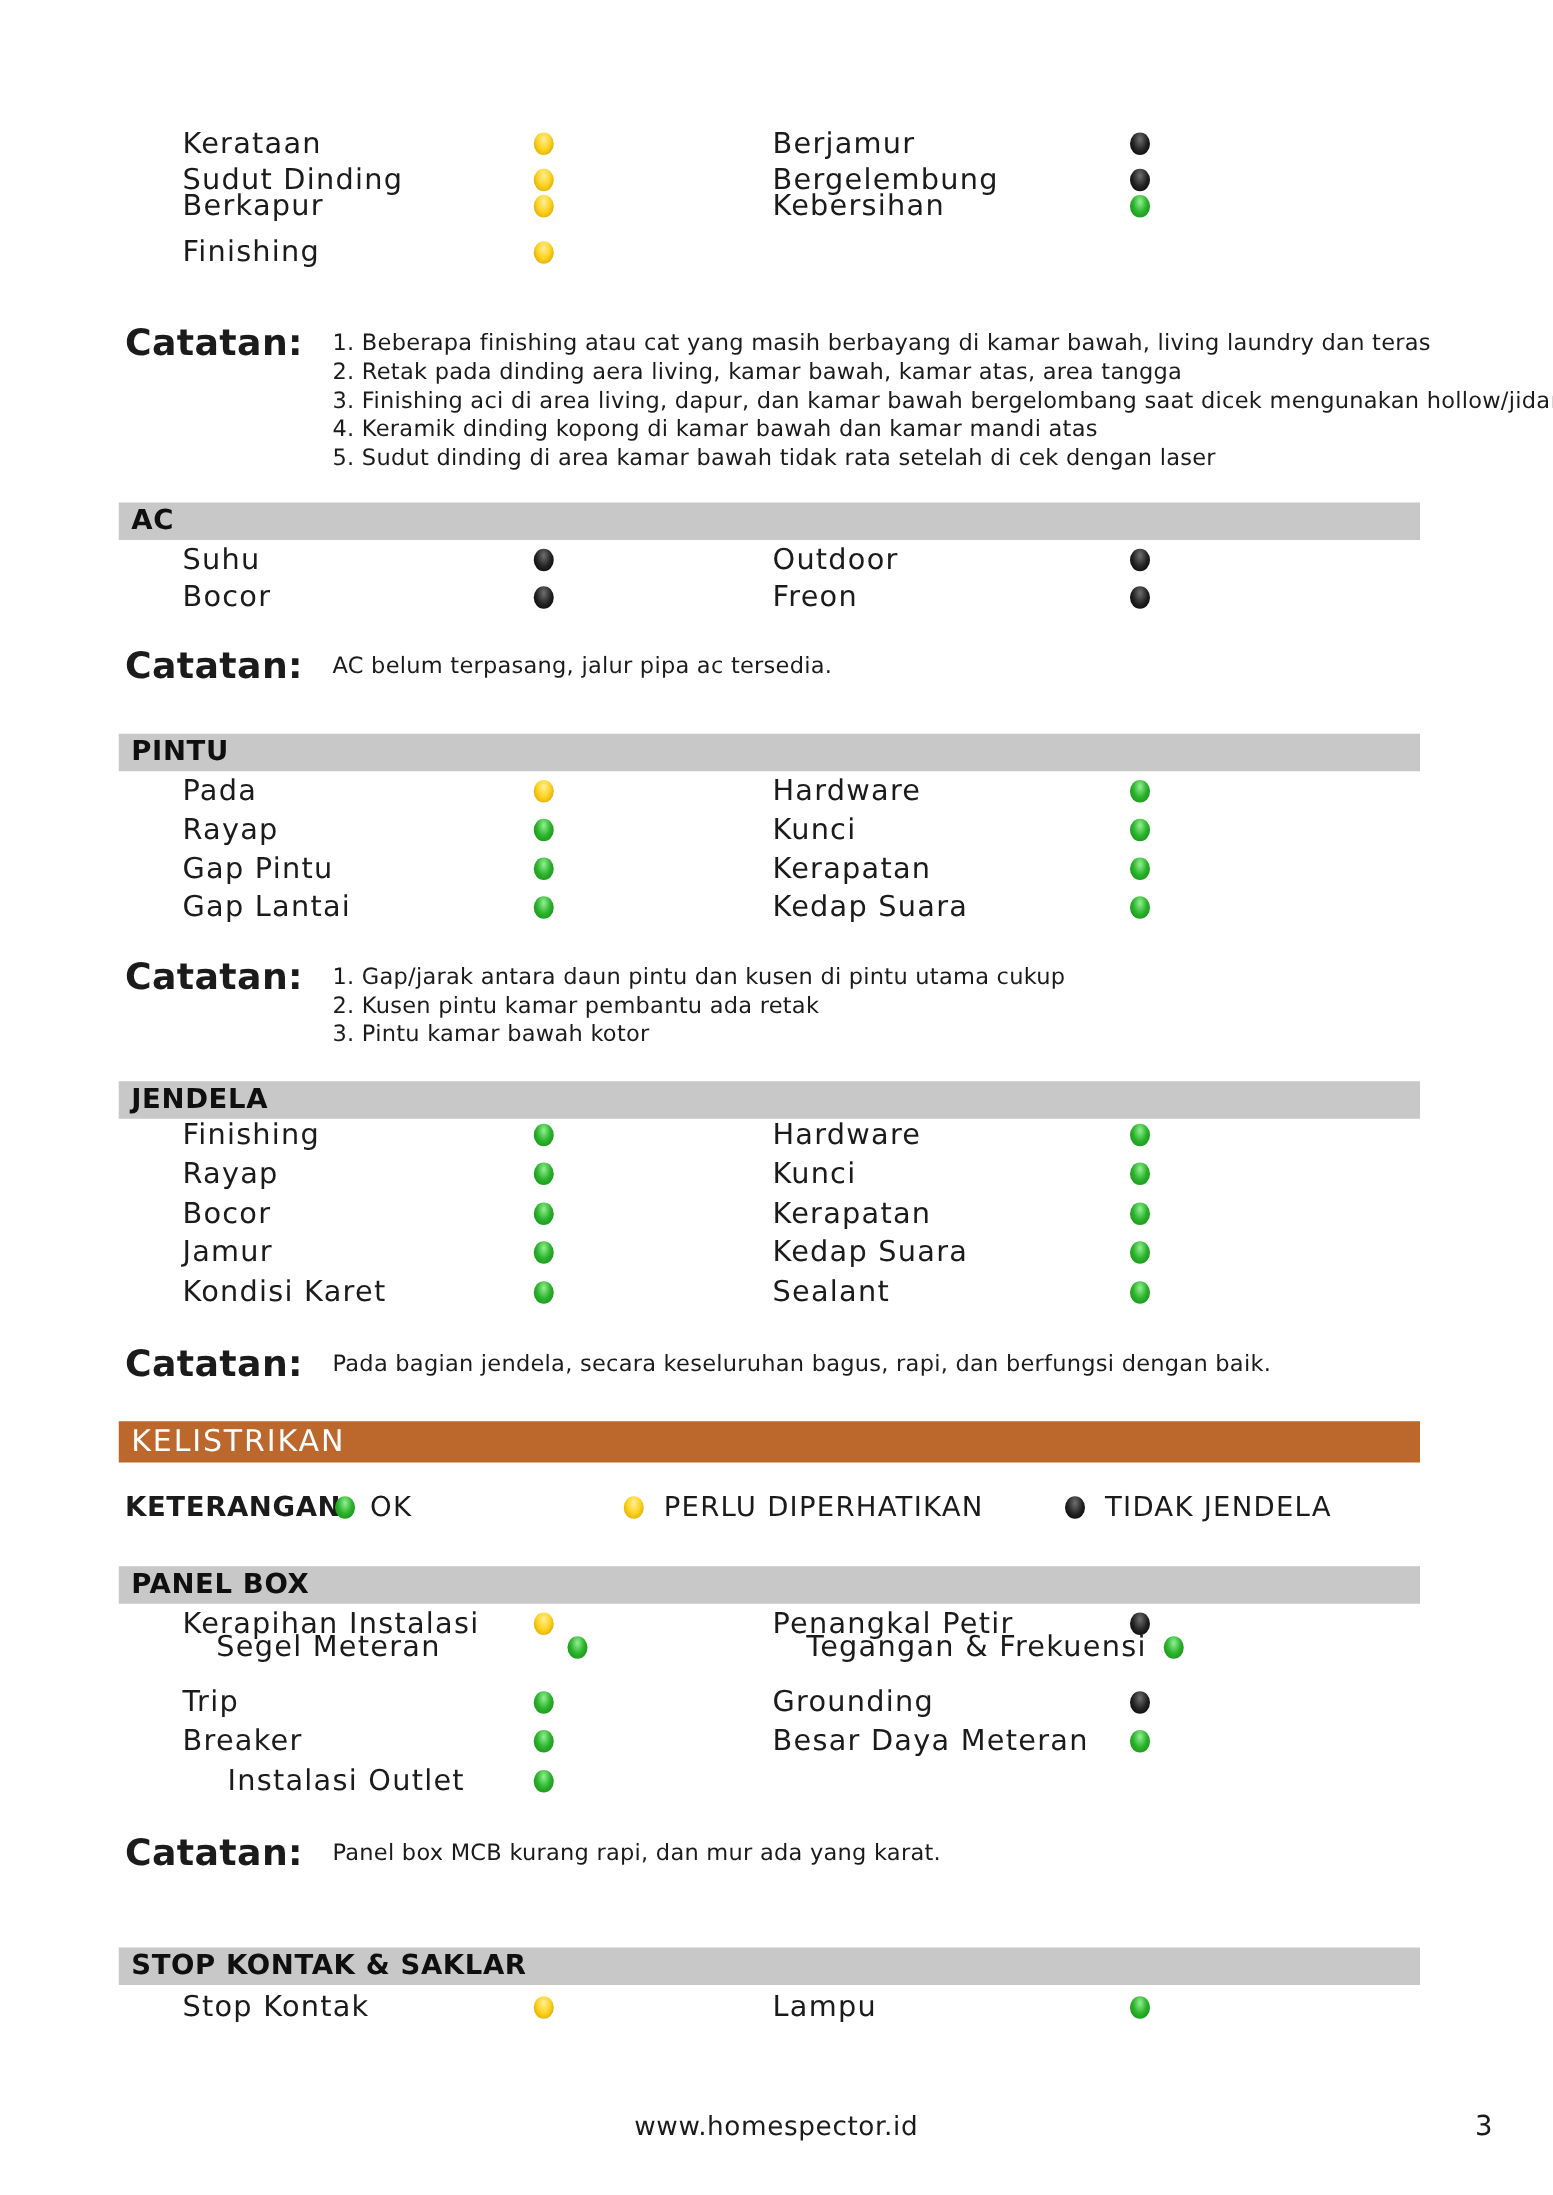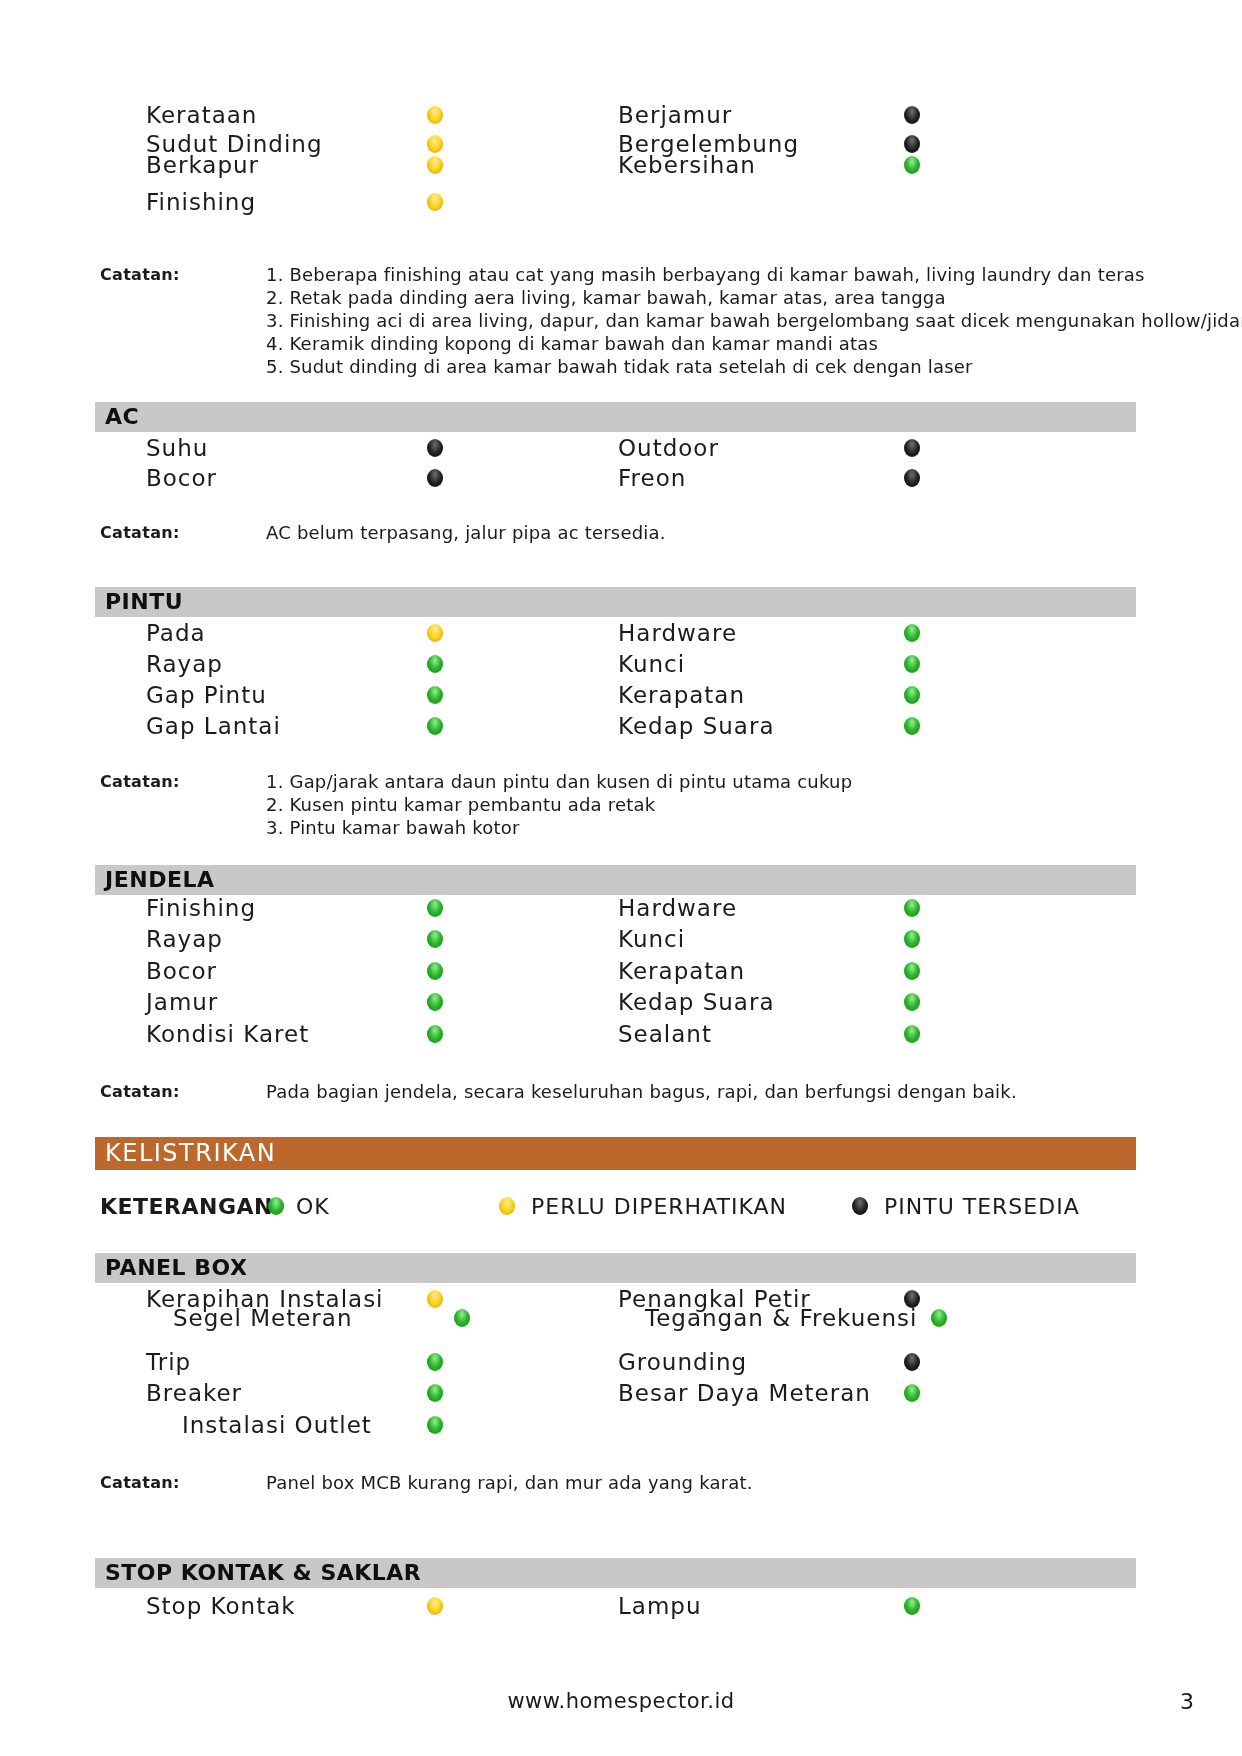--- a/index.html
+++ b/index.html
@@ -17,21 +17,21 @@
   .row{position:absolute;left:0;width:100%}
   .row .item-label{position:absolute;top:50%;transform:translateY(-50%);
                    font-size:23px;letter-spacing:1px;white-space:nowrap}
   .dot{position:absolute;width:16px;height:18px;border-radius:50%}
   .row .dot{top:50%;transform:translateY(-50%)}
   .dot.ok{background:radial-gradient(ellipse at 50% 30%,#93ef93 0%,#2db42d 48%,#0f870f 96%)}
   .dot.warning{background:radial-gradient(ellipse at 50% 30%,#ffee9a 0%,#ffd21e 48%,#c79b00 96%)}
   .dot.na{background:radial-gradient(ellipse at 50% 30%,#6f6f6f 0%,#222222 52%,#000000 96%)}
 
   .note{position:absolute;left:0;width:100%}
-  .note-label{position:absolute;left:100px;top:0;font-weight:bold;font-size:16px;line-height:23px;letter-spacing:.3px}
+  .note-label{position:absolute;left:100px;top:0;font-weight:bold;font-size:29px;line-height:23px;letter-spacing:.3px}
   .note-lines{position:absolute;left:266px;top:0}
   .note-line{font-size:18px;line-height:23px;letter-spacing:.2px;white-space:nowrap}
 
   .legend{position:absolute;left:0;width:100%;height:26px}
   .legend-title{position:absolute;left:100px;top:50%;transform:translateY(-50%);
                 font-weight:bold;font-size:22px;letter-spacing:.5px;white-space:nowrap}
   .legend-text{position:absolute;top:50%;transform:translateY(-50%);font-size:22px;letter-spacing:1px;white-space:nowrap}
   .legend .dot{top:50%;transform:translateY(-50%)}
 
   .footer{position:absolute;top:1689px;left:0;width:100%;height:26px;text-align:center}
@@ -194,21 +194,21 @@
     <span>KELISTRIKAN</span>
   </div>
 
   <div class="legend" style="top:1193px">
     <span class="legend-title">KETERANGAN:</span>
     <span class="dot ok" style="left:268px"></span>
     <span class="legend-text" style="left:296px">OK</span>
     <span class="dot warning" style="left:499px"></span>
     <span class="legend-text" style="left:531px">PERLU DIPERHATIKAN</span>
     <span class="dot na" style="left:852px"></span>
-    <span class="legend-text" style="left:884px">PINTU TERSEDIA</span>
+    <span class="legend-text" style="left:884px">TIDAK JENDELA</span>
   </div>
 
   <section>
     <div class="bar" style="top:1253px">
       <span>PANEL BOX</span>
     </div>
     <div class="rows" style="top:1283px">
         <div class="row" style="top: 0px; height: 31.5px;">
           <span class="item-label" style="left: 146px;">Kerapihan Instalasi</span>
           <span class="dot warning" style="left: 427px;"></span>

